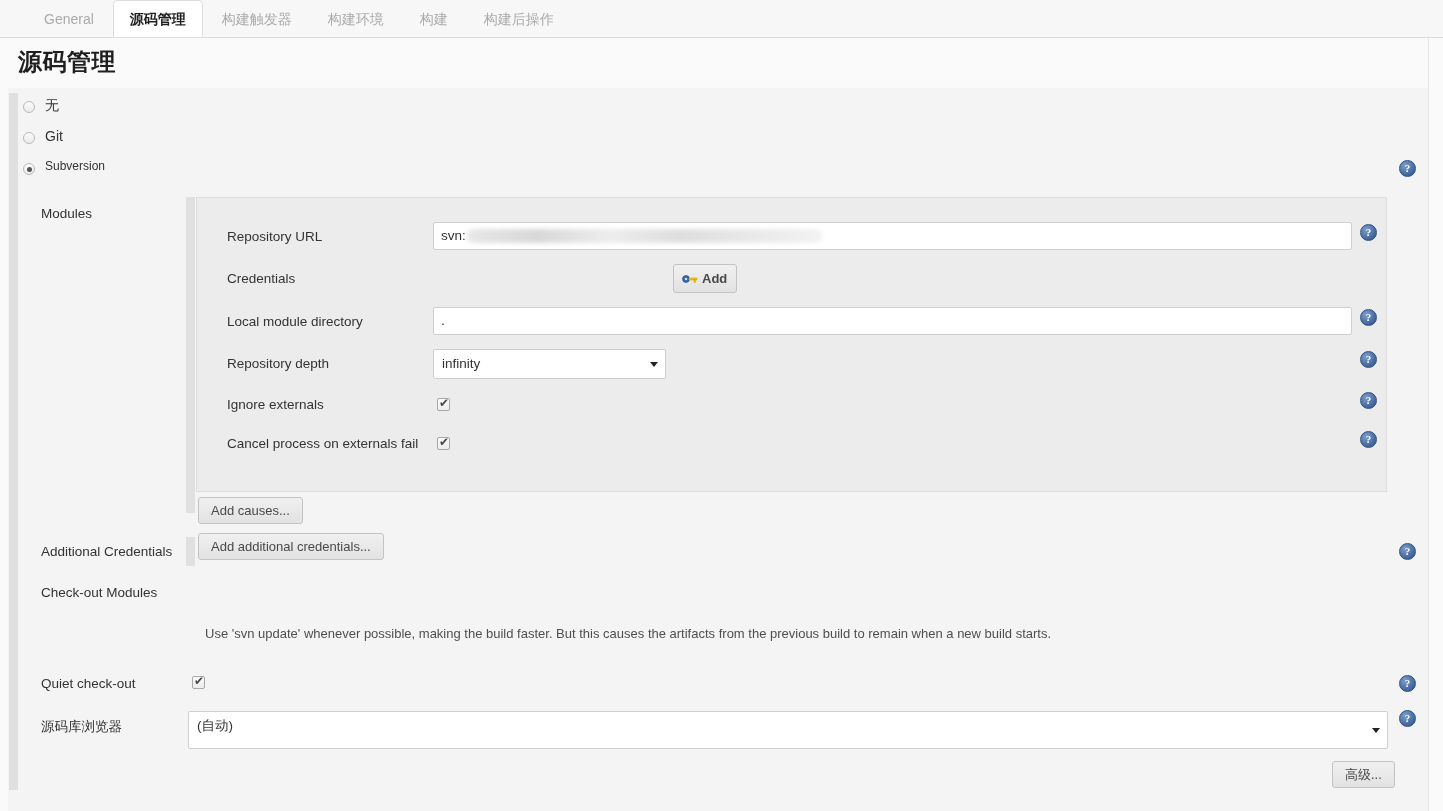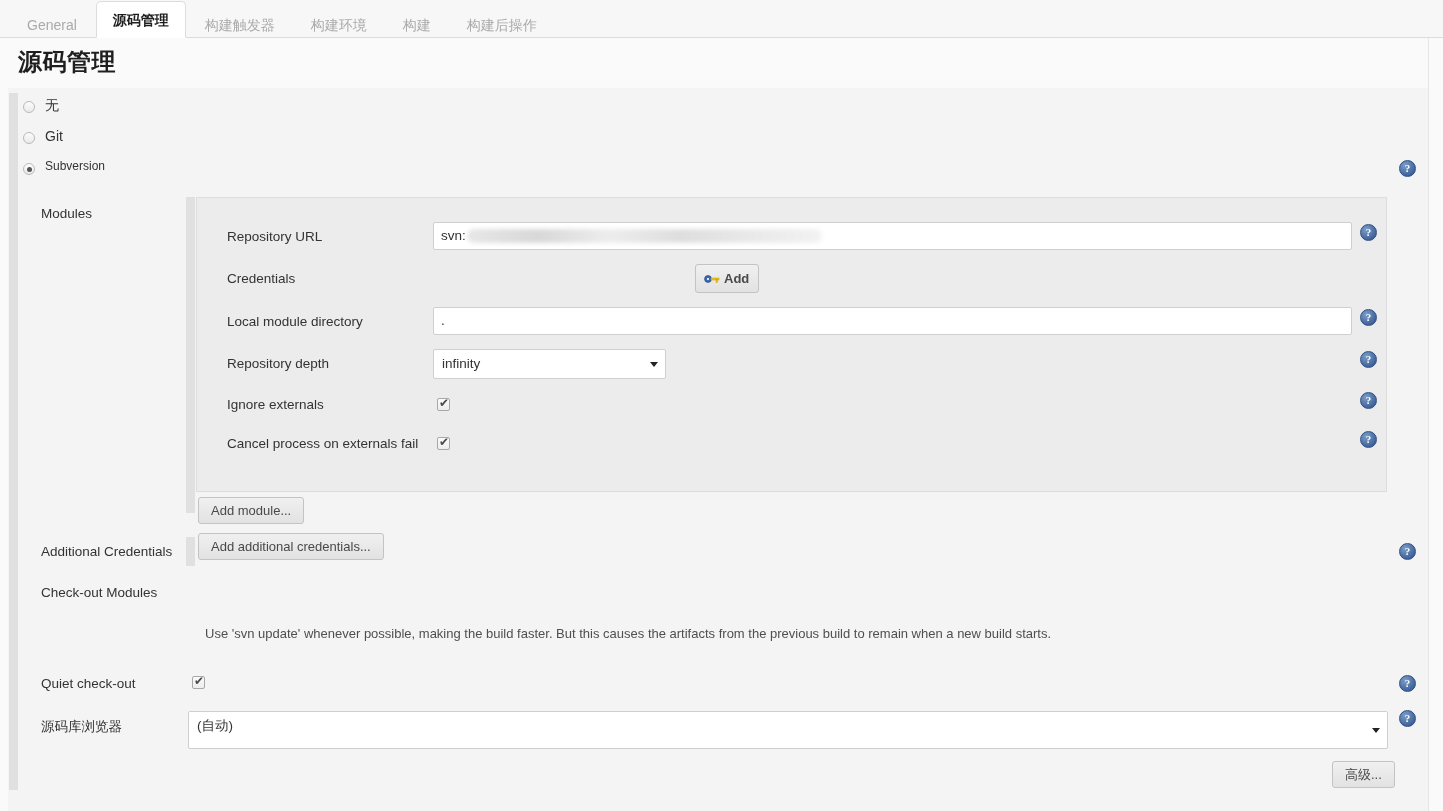--- a/index.html
+++ b/index.html
@@ -12,21 +12,21 @@
     overflow: hidden;
   }
   #page { position: relative; width: 1443px; height: 811px; background: #fafafa; }
 
   
   .tabbar {
     position: absolute; left: 0; top: 0; width: 1443px; height: 37px;
     background: #f7f7f7;
     border-bottom: 1px solid #dcdcdc;
   }
-  .tabs { position: absolute; left: 0; top: 0; height: 37px; display: flex; align-items: center; }
+  .tabs { position: absolute; left: 0; top: 0; height: 37px; display: flex; align-items: flex-start; padding-left: 17px; }
   .tab {
     height: 26px; line-height: 26px;
     padding: 5px 16px 6px 16px;
     font-size: 14px;
     color: #aaaaaa;
     background: transparent;
     border: 1px solid transparent;
     border-bottom: none;
     margin-right: 2px;
     white-space: nowrap;
@@ -209,21 +209,21 @@
 
   <div class="modules-box"></div>
 
   <div class="lbl" style="left:227px; top:229px;">Repository URL</div>
   <div class="txt txt-inner" style="left:433px; top:222px; width:919px;">
     <span>svn:</span><span class="blur-run" style="width:355px; margin-left:1px;"></span>
   </div>
   <div class="help" style="left:1360px; top:224px;">?</div>
 
   <div class="lbl" style="left:227px; top:271px;">Credentials</div>
-  <div class="btn btn-add bold" style="left:695px; top:264px; width:64px; height:29px; line-height:27px; text-align:left;">
+  <div class="btn btn-add bold" style="left:673px; top:264px; width:64px; height:29px; line-height:27px; text-align:left;">
     <svg class="key-ico" viewBox="0 0 16 10">
       <circle cx="4" cy="5" r="3.4" fill="#3b6bb5" stroke="#2a4f88" stroke-width="0.8"></circle>
       <circle cx="4" cy="5" r="1.1" fill="#ffffff"></circle>
       <rect x="7" y="4" width="8" height="2" fill="#f0c419" stroke="#c49b10" stroke-width="0.5"></rect>
       <rect x="12" y="5.5" width="1.6" height="3" fill="#f0c419" stroke="#c49b10" stroke-width="0.5"></rect>
     </svg>
     <span>Add</span>
   </div>
 
   <div class="lbl" style="left:227px; top:314px;">Local module directory</div>
@@ -238,21 +238,21 @@
   <div class="help" style="left:1360px; top:351px;">?</div>
 
   <div class="lbl" style="left:227px; top:397px;">Ignore externals</div>
   <div class="cbx checked" style="left:437px; top:398px;"></div>
   <div class="help" style="left:1360px; top:392px;">?</div>
 
   <div class="lbl" style="left:227px; top:436px;">Cancel process on externals fail</div>
   <div class="cbx checked" style="left:437px; top:437px;"></div>
   <div class="help" style="left:1360px; top:431px;">?</div>
 
-  <div class="btn" style="left:198px; top:497px; height:27px; line-height:25px;">Add module...</div>
+  <div class="btn" style="left:198px; top:497px; height:27px; line-height:25px;">Add causes...</div>
 
   <div class="vbar" style="left:186px; top:537px; height:29px;"></div>
   <div class="lbl" style="left:41px; top:544px;">Additional Credentials</div>
   <div class="btn" style="left:198px; top:533px; height:27px; line-height:25px;">Add additional credentials...</div>
   <div class="help" style="left:1399px; top:543px;">?</div>
 
   <div class="lbl" style="left:41px; top:585px;">Check-out Modules</div>
   <div class="desc" style="left:205px; top:626px;">Use 'svn update' whenever possible, making the build faster. But this causes the artifacts from the previous build to remain when a new build starts.</div>
 
   <div class="lbl" style="left:41px; top:676px;">Quiet check-out</div>

